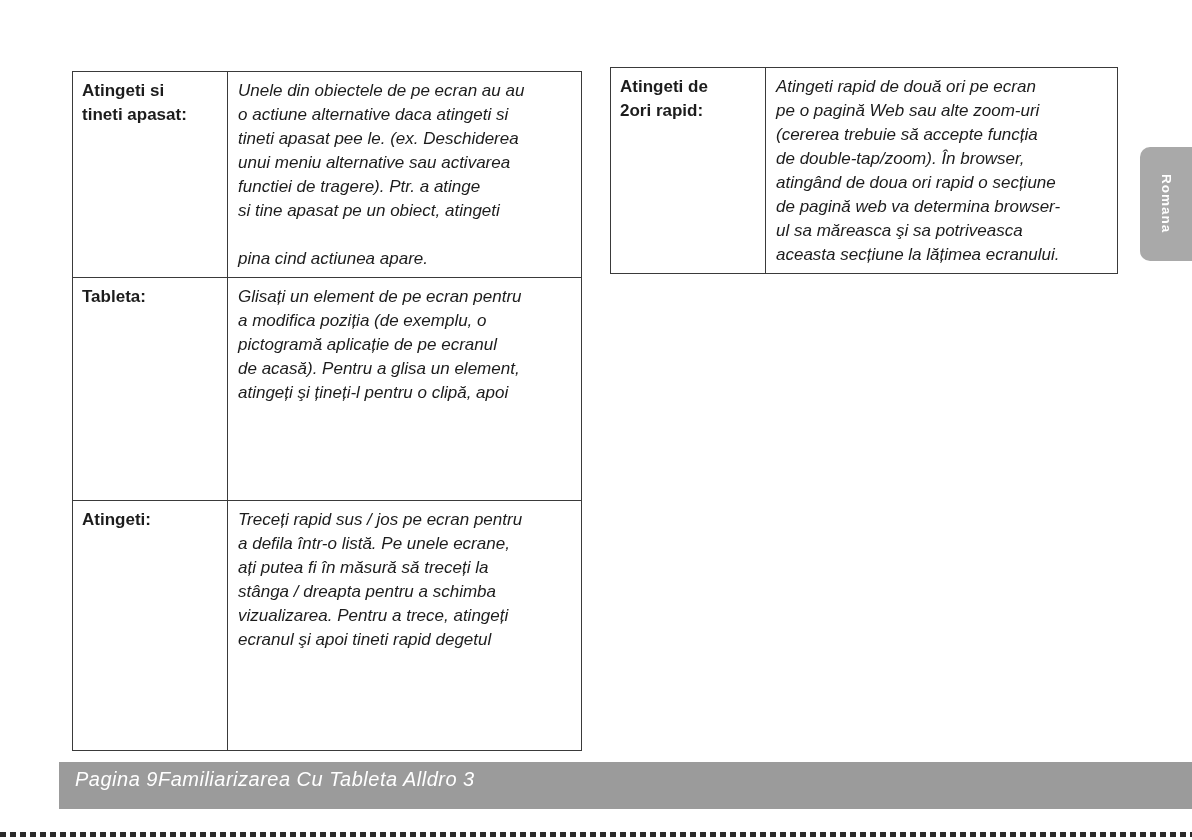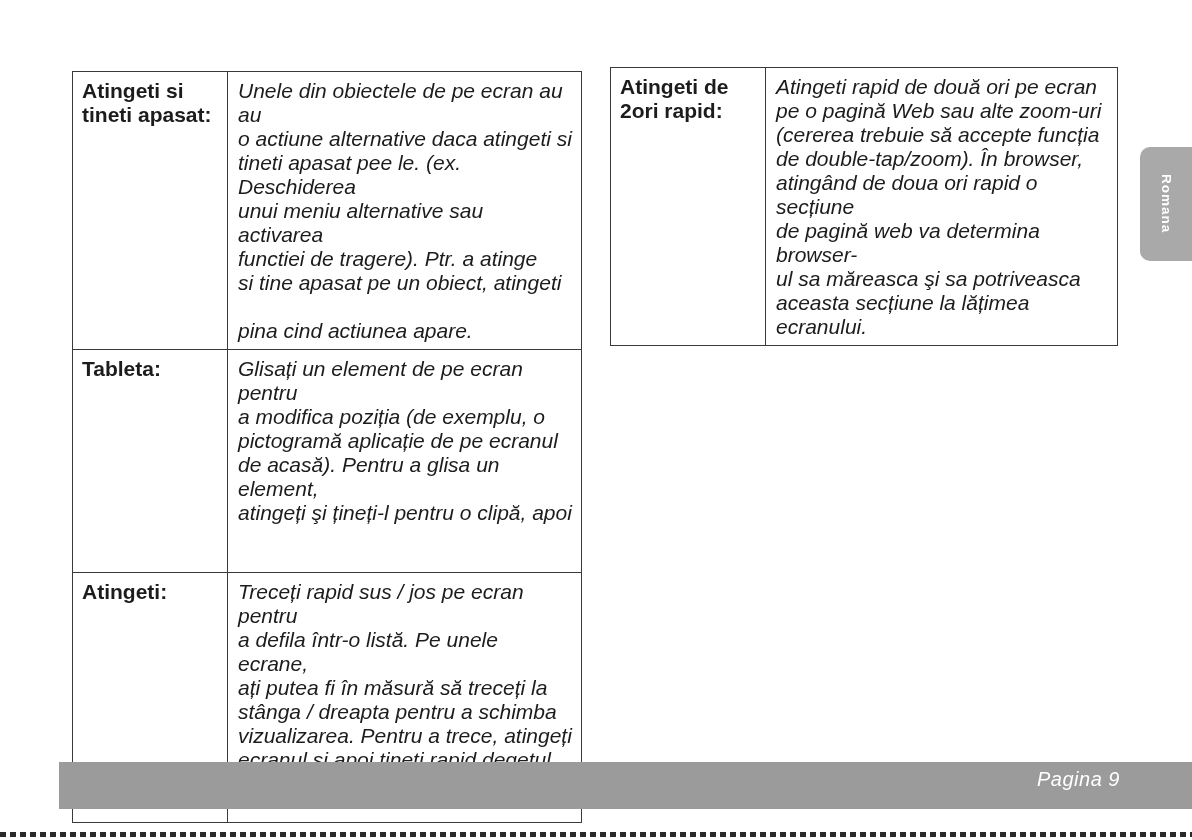--- a/index.html
+++ b/index.html
@@ -20,21 +20,21 @@
   
   table.def-table {
     position: absolute;
     border-collapse: collapse;
     table-layout: fixed;
     background: #ffffff;
   }
   table.def-table td {
     border: 1px solid #3a3a3a;
     vertical-align: top;
-    font-size: 21px;
+    font-size: 17px;
     line-height: 24px;
     color: #1c1c1c;
     white-space: pre-line;
   }
   td.term-cell {
     font-weight: bold;
     padding: 7px 6px 6px 9px;
   }
   td.def-cell {
     padding: 7px 8px 6px 10px;
@@ -77,21 +77,21 @@
   .footer {
     position: absolute;
     left: 59px;
     right: 0;
     top: 762px;
     height: 47px;
     background: #9b9b9b;
     color: #ffffff;
     display: flex;
     align-items: center;
-    justify-content: flex-end;
+    justify-content: flex-start;
     padding: 0 72px 12px 16px;
     font-style: italic;
     font-size: 20px;
     letter-spacing: 0.5px;
   }
 
   
   .cut-line {
     position: absolute;
     left: 0;
@@ -165,17 +165,18 @@
     </tr>
   </tbody>
     </table>
 
   <div class="side-tab">
     <span>Romana</span>
   </div>
 
   <div class="footer">
     <span>Pagina 9</span>
+    <span>Familiarizarea Cu Tableta Alldro 3</span>
   </div>
 
   <div class="cut-line"></div>
 
 </div>
 
 </body></html>

